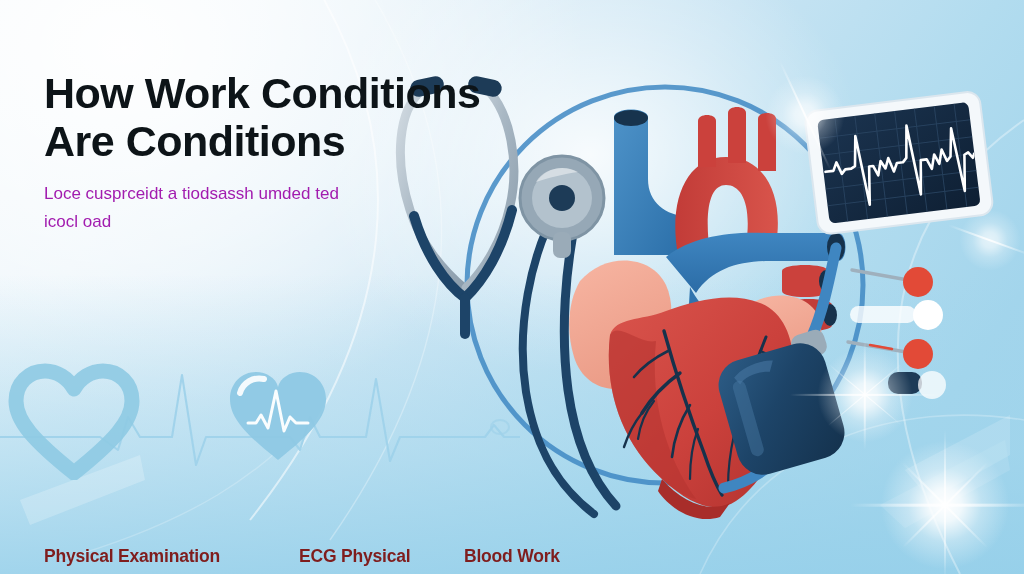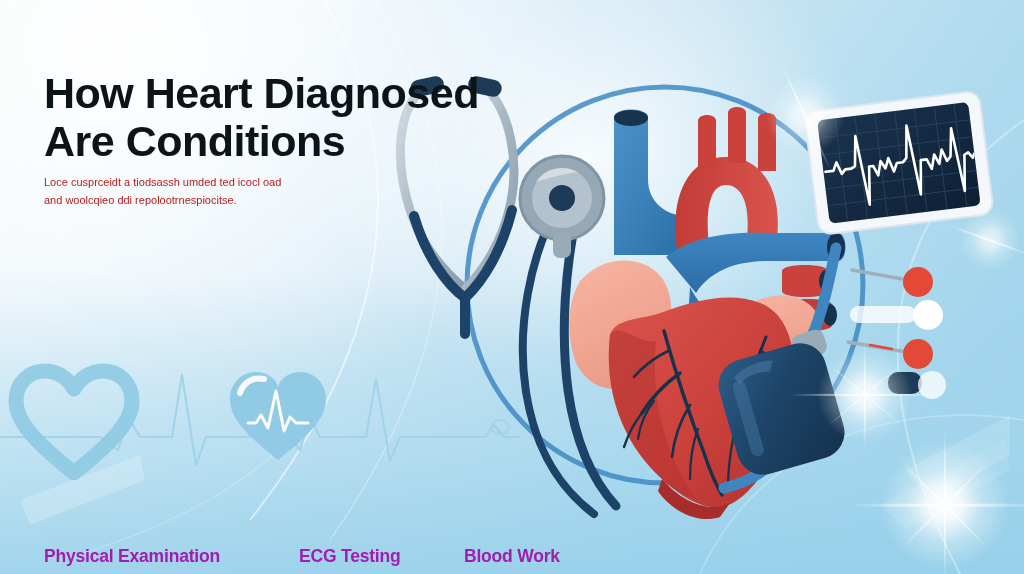--- a/index.html
+++ b/index.html
@@ -47,29 +47,29 @@
 
   
   .title{
     position:absolute;left:44px;top:40px;width:600px;
     font-size:43px;line-height:1.12;font-weight:bold;
     color:#0d1418;letter-spacing:-0.5px;
   }
   .title .l2{display:block;}
   .lede{
     position:absolute;left:44px;top:163px;width:330px;
-    font-size:11px;line-height:1.62;color:#b91c1c;
+    font-size:17px;line-height:1.62;color:#a21caf;
   }
   .lede span{display:block;}
 
   
   .cols{position:absolute;left:44px;bottom:28px;width:620px;}
   .col{position:absolute;top:0;}
   .col-h{
-    font-size:17.5px;font-weight:bold;color:#a21caf;
+    font-size:17.5px;font-weight:bold;color:#7f1d1d;
     white-space:nowrap;margin-bottom:7px;letter-spacing:-0.2px;
   }
   .c0{left:0;}
   .c1{left:255px;}
   .c2{left:420px;}
 
   
   .wm{position:absolute;left:0;top:355px;width:520px;height:125px;}
 
   
@@ -325,36 +325,35 @@
   <div class="flare" style="left:745px;top:55px;width:120px;height:120px;">
     <div class="core" style="width:80px;height:80px;opacity:.75;"></div>
     <div class="ray" style="width:120px;height:1.8px;transform:translate(-50%,-50%) rotate(65deg);"></div>
   </div>
   <div class="flare" style="left:945px;top:195px;width:90px;height:90px;">
     <div class="core" style="width:62px;height:62px;opacity:.7;"></div>
     <div class="ray" style="width:88px;height:1.5px;transform:translate(-50%,-50%) rotate(20deg);"></div>
   </div>
 
   <h1 class="title">
-    <span>How Heart Diagnosed</span>
+    <span>How Work Conditions</span>
     <span class="l2">Are Conditions</span>
   </h1>
 
   <p class="lede">
     <span>Loce cusprceidt a tiodsassh umded ted icocl oad</span>
-    <span>and woolcqieo ddi repolootrnespiocitse.</span>
   </p>
 
   <div class="cols">
     <div class="col c0">
       <div class="col-h">Physical Examination</div>
 
     </div>
     <div class="col c1">
-      <div class="col-h">ECG Testing</div>
+      <div class="col-h">ECG Physical</div>
 
     </div>
     <div class="col c2">
       <div class="col-h">Blood Work</div>
 
     </div>
   </div>
 
 </div>
 

